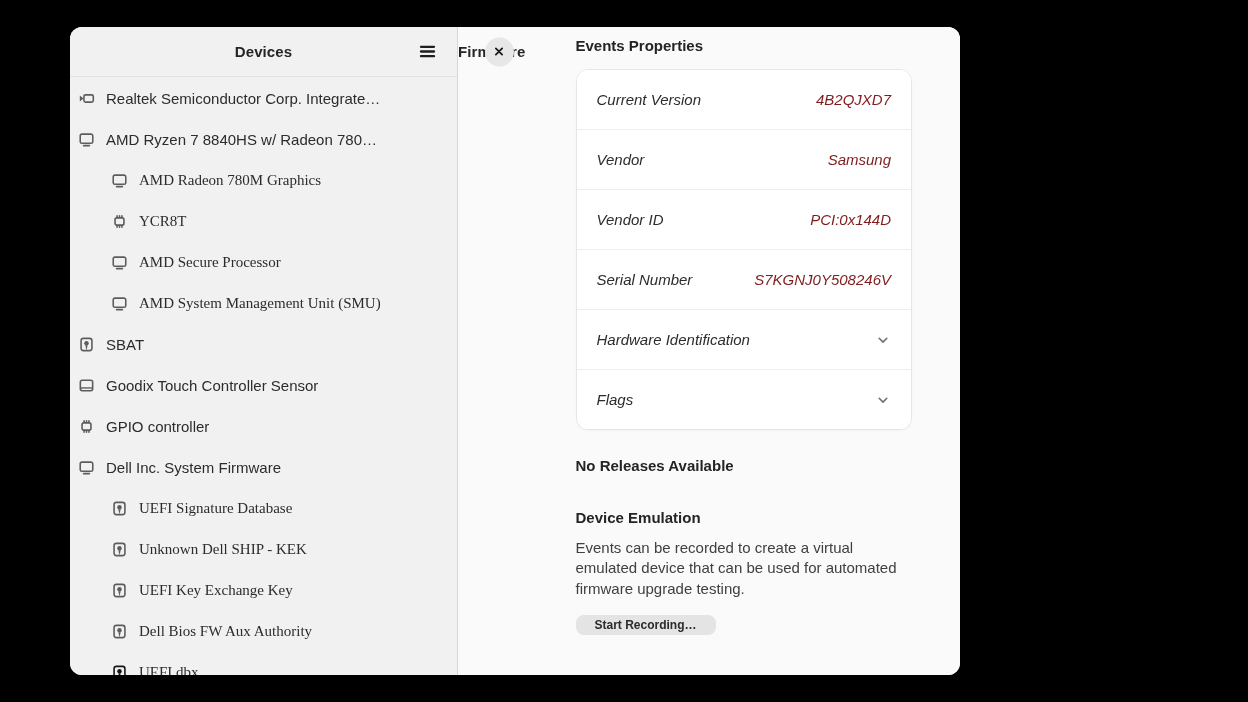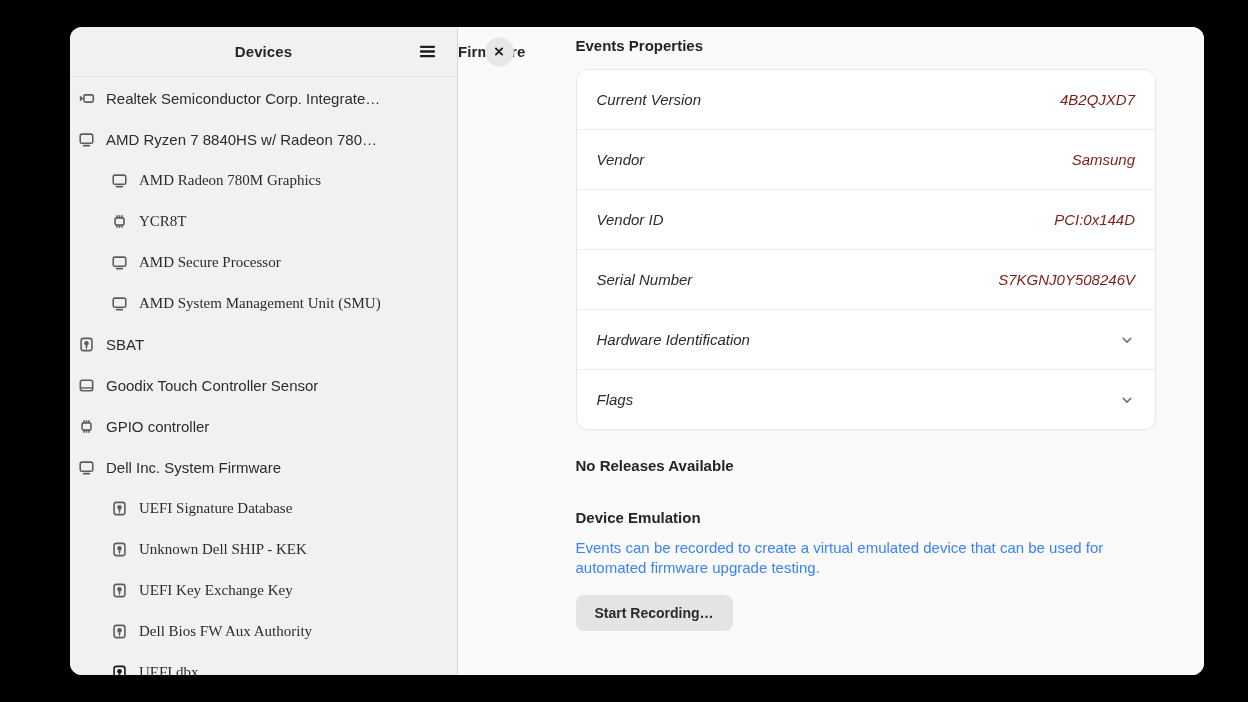--- a/index.html
+++ b/index.html
@@ -2,21 +2,21 @@
 <html><head>
 <meta charset="utf-8">
 <style>
   html,body{margin:0;padding:0;}
   body{
     width:1248px;height:702px;background:#000;position:relative;overflow:hidden;
     font-family:"Liberation Sans","DejaVu Sans",sans-serif;
     -webkit-font-smoothing:antialiased;
   }
   .window{
-    position:absolute;left:70px;top:27px;width:1134px;height:648px;
+    position:absolute;left:70px;top:27px;width:890px;height:648px;
     border-radius:12px;overflow:hidden;display:flex;background:#fafafa;
     box-shadow:0 8px 40px rgba(0,0,0,.55);
   }
   
   .sidebar{
     width:387px;min-width:387px;background:#f1f1f1;border-right:1px solid #d8d8d8;
     display:flex;flex-direction:column;overflow:hidden;
   }
   .side-header{
     height:49px;min-height:49px;position:relative;border-bottom:1px solid #e2e2e2;
@@ -67,25 +67,25 @@
     height:59px;display:flex;align-items:center;padding:0 20px;
     border-bottom:1px solid #eeeeee;background:#fff;
   }
   .prop-row:last-child{border-bottom:none;}
   .prop-label{font-size:15px;color:#2c2c2c;}
   .prop-value{margin-left:auto;font-size:15px;color:#7f1d1d;text-align:right;}
   .prop-chevron{margin-left:auto;color:#707070;width:16px;height:16px;display:flex;align-items:center;}
   .no-releases{margin-top:27px;}
   .emulation-heading{margin-top:35px;}
   .emulation-desc{
-    margin:12px 0 0;font-size:15px;line-height:1.35;color:#3b82f6;max-width:625px;
+    margin:12px 0 0;font-size:15px;line-height:1.35;color:#404040;max-width:625px;
   }
   .record-btn{
     margin-top:16px;display:inline-block;background:#e4e4e4;border:none;border-radius:8px;
-    padding:10px 19px;font-size:14px;font-weight:700;color:#2b2b2b;cursor:pointer;
+    padding:3px 19px;font-size:12px;font-weight:700;color:#2b2b2b;cursor:pointer;
     font-family:inherit;
   }
 </style>
 </head>
 <body>
 
 <div class="window">
 
   <div class="sidebar">
     <div class="side-header">

